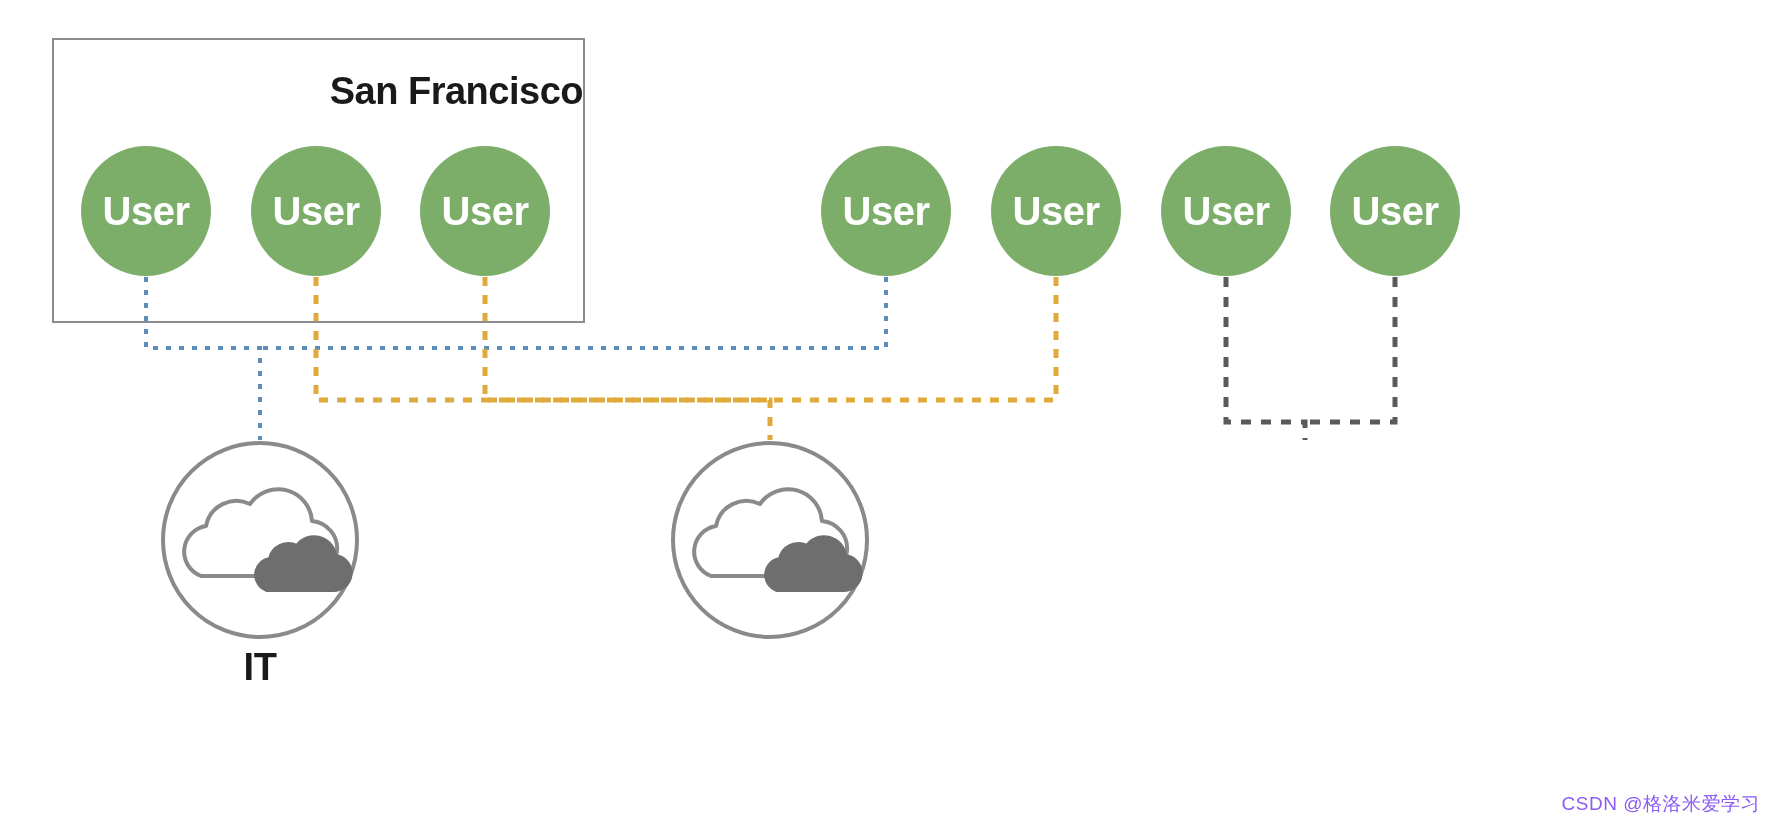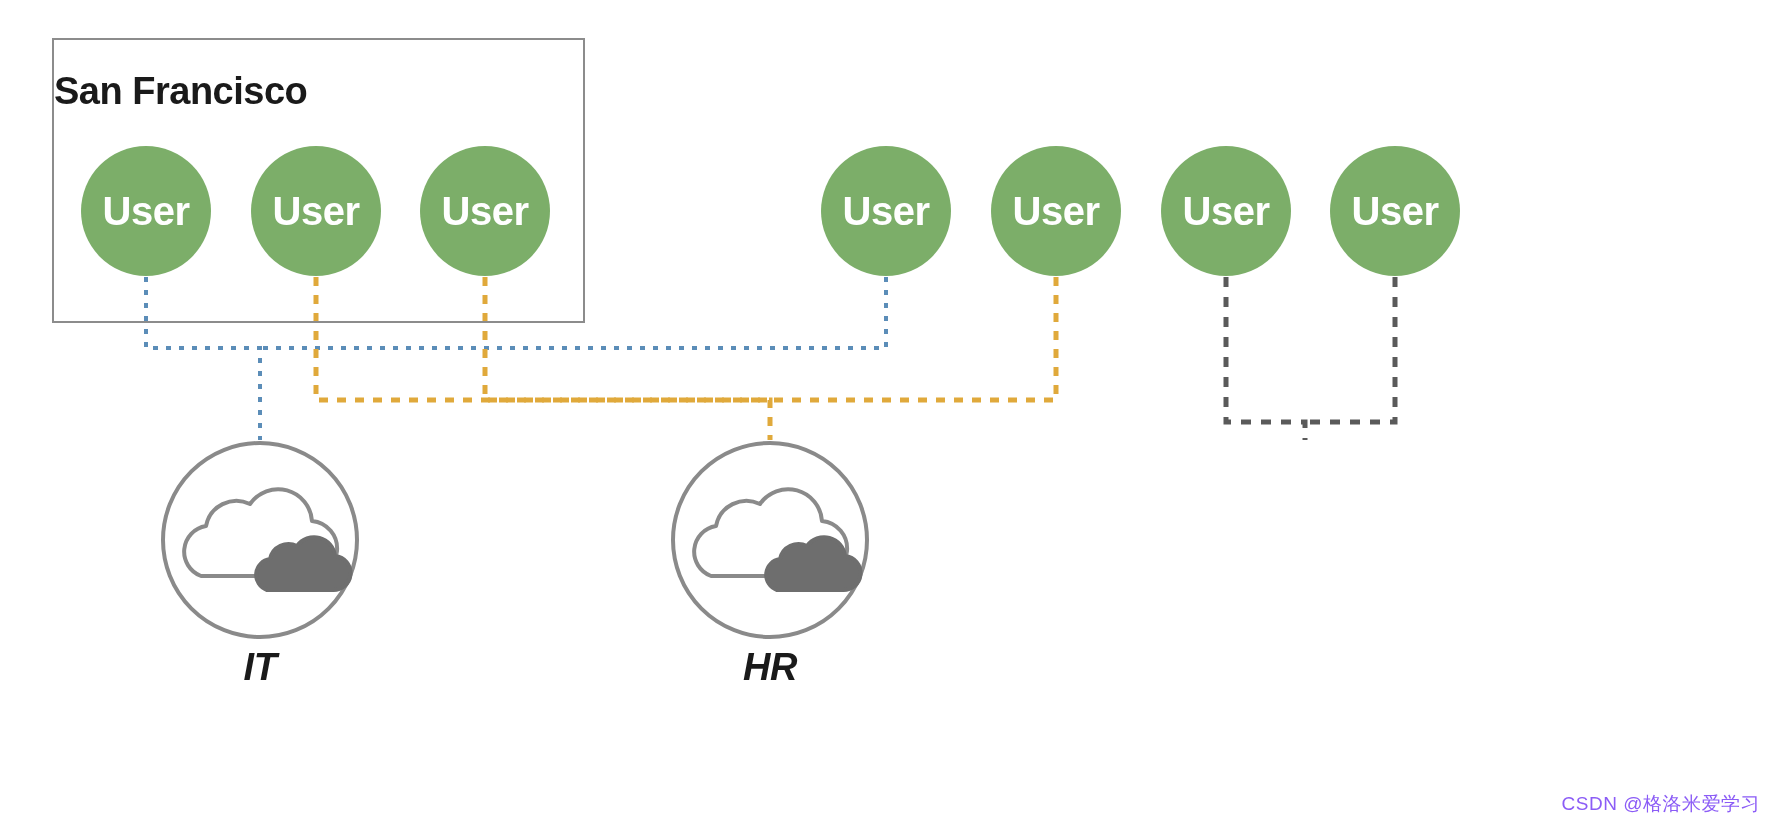--- a/index.html
+++ b/index.html
@@ -30,21 +30,21 @@
     position: absolute;
     border: 2px solid #8c8c8c;
     background: transparent;
     box-sizing: border-box;
   }
   .site-title {
     position: absolute;
     top: 30px;
     left: 0;
     width: 100%;
-    text-align: left;
+    text-align: right;
     font-size: 38px;
     font-weight: bold;
     color: #1a1a1a;
     letter-spacing: -0.5px;
   }
   .user-node {
     position: absolute;
     width: 130px;
     height: 130px;
     border-radius: 50%;
@@ -74,21 +74,20 @@
   .cloud-caption {
     position: absolute;
     top: 206px;
     left: -60px;
     width: 320px;
     text-align: center;
     font-size: 38px;
     font-weight: bold;
     color: #1a1a1a;
     letter-spacing: -0.5px;
-    font-style: italic;
   }
   .watermark {
     position: absolute;
     right: 14px;
     bottom: 16px;
     font-size: 19px;
     color: #8b5cf6;
     letter-spacing: 0.5px;
     white-space: nowrap;
   }
@@ -171,19 +170,18 @@
                a 34 34 0 0 1 62 17
                a 27 27 0 0 1 -5 55
                Z" fill="none" stroke="#8a8a8a" stroke-width="4" stroke-linejoin="round"></path>
       <path d="M 107 150
                a 16 16 0 0 1 3 -31
                a 19 19 0 0 1 27 -13
                a 21 21 0 0 1 38 10
                a 17 17 0 0 1 -3 34
                Z" fill="#6e6e6e" stroke="#6e6e6e" stroke-width="4" stroke-linejoin="round"></path>
     </svg>
-    <div class="cloud-caption">HR</div>
   </div>
 
 
   <div class="watermark">CSDN @格洛米爱学习</div>
 
 </div>
 
 </body></html>

